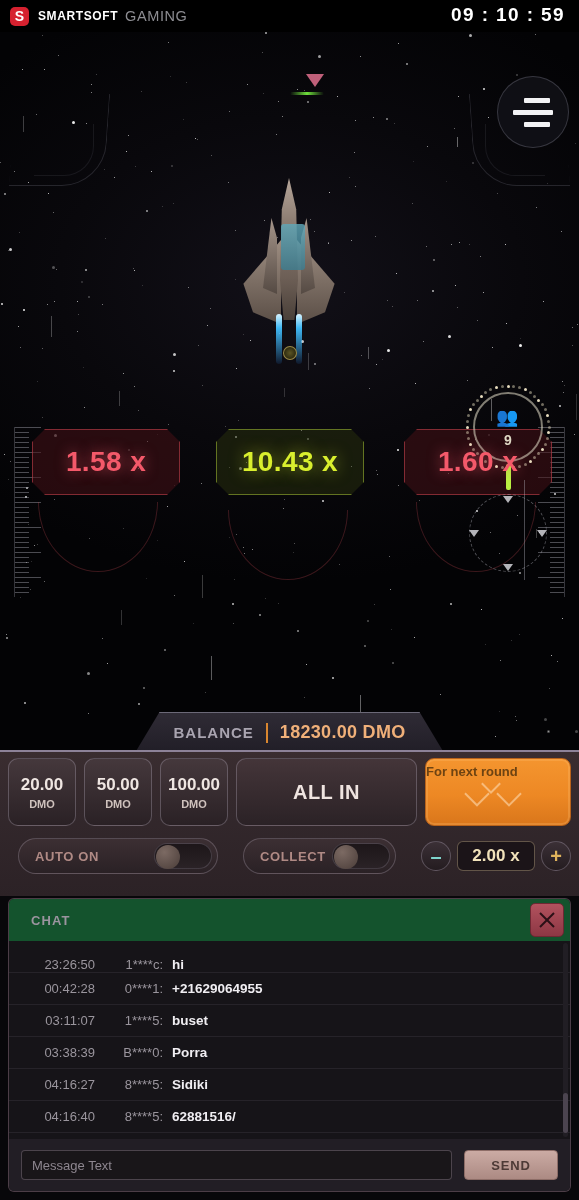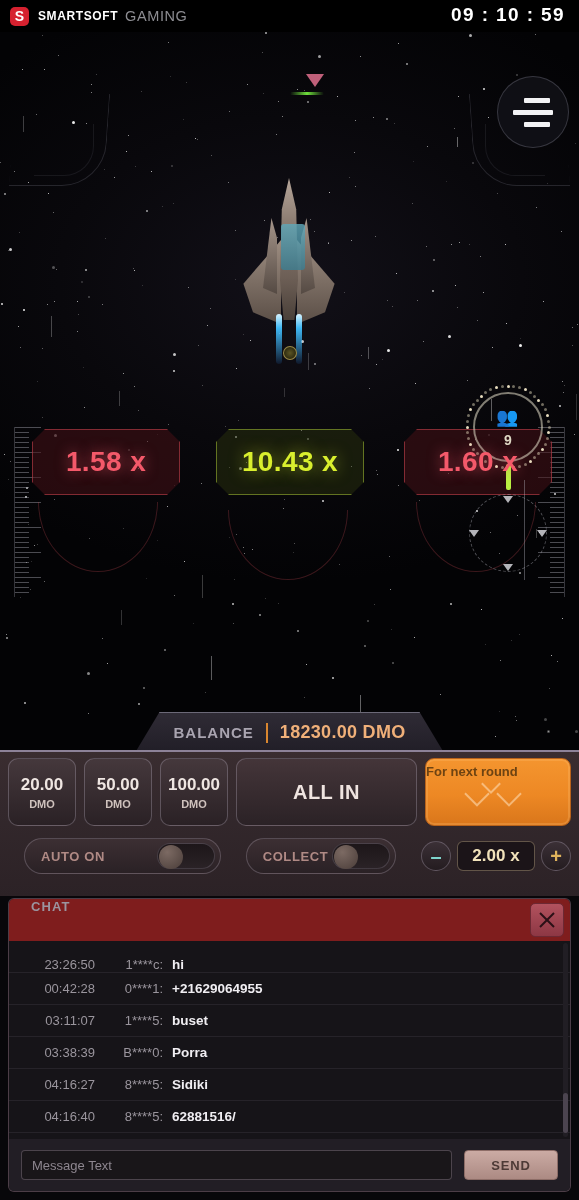--- a/index.html
+++ b/index.html
@@ -196,21 +196,21 @@
     background:linear-gradient(180deg,#f4952f 0%, #ed8824 55%, #d9761b 100%);
     border:1px solid #b8621a;
     box-shadow:inset 0 0 0 2px rgba(255,190,110,.28);
     position:relative; overflow:hidden;
   }
   .nextround .lbl { position:absolute; top:5px; left:0; right:0; text-align:left;
     font-size:13px; font-weight:bold; color:#6d4312; }
   .chev { position:absolute; border:2px solid rgba(255,225,190,.55);
     border-top:none; border-right:none; transform:rotate(-45deg); }
 
-  .togrow { position:absolute; top:76px; left:16px; right:0; height:44px;
+  .togrow { position:absolute; top:76px; left:10px; right:0; height:44px;
     display:flex; align-items:center; gap:25px; }
   .tog {
     height:36px; border-radius:18px; display:flex; align-items:center;
     background:linear-gradient(180deg,#3c2f33,#2a2125);
     border:1px solid rgba(165,155,170,.35); padding:0 5px 0 16px; cursor:pointer;
   }
   .tog.auto { width:218px; justify-content:space-between; }
   .tog.collect { width:166px; justify-content:space-between; }
   .tog .tlab { font-size:13px; font-weight:bold; letter-spacing:.6px; color:#b08a85; }
   .track { width:58px; height:26px; border-radius:13px;
@@ -230,21 +230,21 @@
     display:flex; align-items:center; justify-content:center;
     font-size:17px; font-weight:bold; color:#f2e3bb; }
 
   
   .chat {
     position:absolute; top:898px; left:8px; width:563px; height:294px;
     background:#17151a; border:1px solid rgba(120,95,110,.55);
     border-radius:6px; overflow:hidden;
   }
   .chat-head { position:absolute; top:0; left:0; right:0; height:42px;
-    background:#7f1d1d; display:flex; }
+    background:#14532d; display:flex; align-items:center; }
   .chat-head .t { margin-left:22px; font-size:13px; font-weight:bold;
     letter-spacing:1.1px; color:#9b949f; }
   .chat-close { position:absolute; right:6px; top:4px; width:34px; height:34px;
     border-radius:5px; background:linear-gradient(180deg,#b2525e,#8d3744);
     border:1px solid #6d2833; cursor:pointer;
     display:flex; align-items:center; justify-content:center; }
   .chat-close svg { display:block; }
   .chat-body { position:absolute; top:42px; left:0; right:0; bottom:52px;
     overflow:hidden; background:#161418; }
   .msg { height:32px; display:flex; align-items:center;

